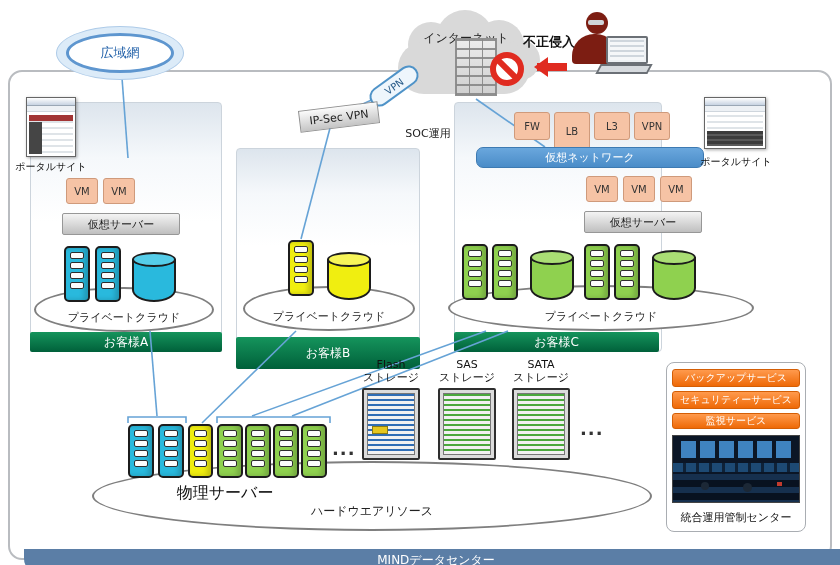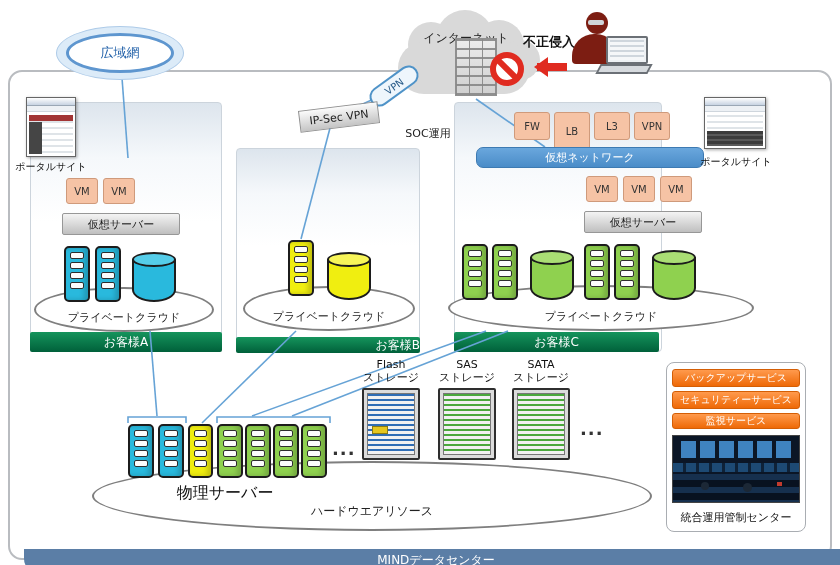--- a/index.html
+++ b/index.html
@@ -51,21 +51,21 @@
 
 <div class="abs" style="left:8px;top:70px;width:824px;height:490px;border:2px solid #b9bcc0;border-radius:14px;background:#fff;"></div>
 
 <div class="panel" style="left:30px;top:102px;width:192px;height:250px;"></div>
 <div class="panel" style="left:236px;top:148px;width:184px;height:204px;"></div>
 <div class="panel" style="left:454px;top:102px;width:208px;height:250px;"></div>
 
 <div class="greenbar" style="left:30px;top:332px;width:192px;height:20px;">
   <span>お客様A</span>
   </div>
-<div class="greenbar" style="left:236px;top:337px;width:184px;height:16px;justify-content:flex-end;">
+<div class="greenbar" style="left:236px;top:337px;width:184px;height:32px;">
   <span>お客様B</span>
   </div>
 <div class="greenbar" style="left:454px;top:332px;width:205px;height:20px;">
   <span>お客様C</span>
   </div>
 
 <div class="abs" style="left:666px;top:362px;width:140px;height:170px;border:1px solid #a9adb2;border-radius:8px;background:#fff;"></div>
 
 <div class="abs flexc" style="left:24px;top:537px;width:824px;height:23px;background:#5b7ea6;border-radius:0 0 13px 13px;color:#fff;font-size:12px;margin-top:12px;">
   <span>MINDデータセンター</span>

